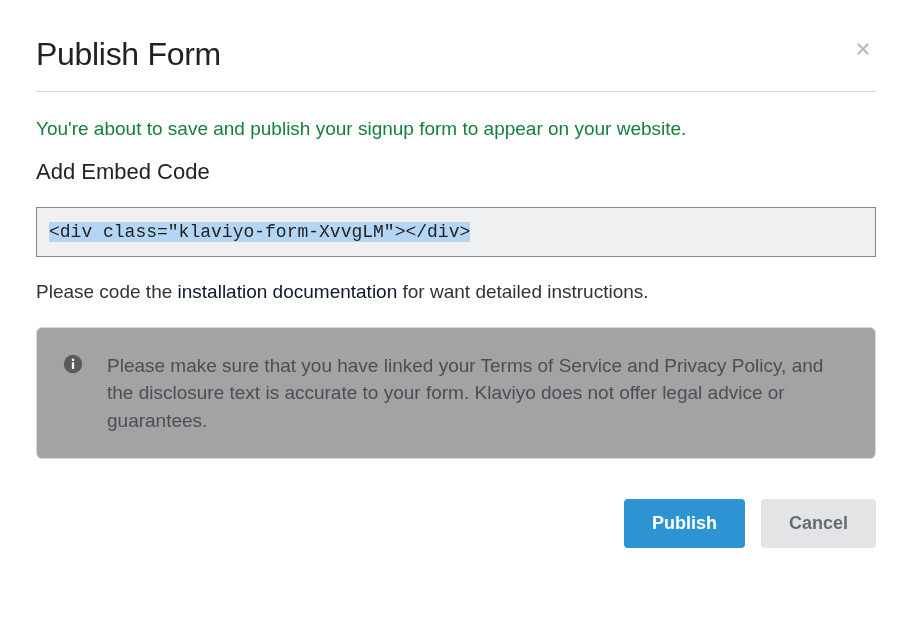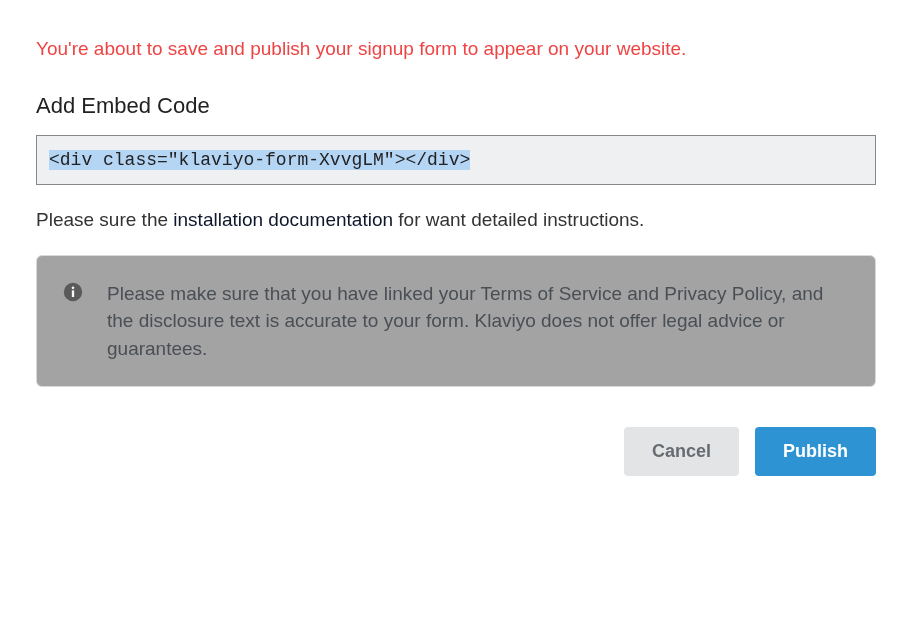--- a/index.html
+++ b/index.html
@@ -45,29 +45,29 @@
       justify-content: center;
     }
     .close-btn svg {
       width: 18px;
       height: 18px;
       stroke: #b8b8b8;
       stroke-width: 2.5;
     }
     .intro-text {
       font-size: 19px;
-      color: #ef4444;
-      margin-bottom: 30px;
+      color: #15803d;
+      margin-bottom: 16px;
       line-height: 1.4;
     }
     .section-heading {
       font-size: 22px;
       font-weight: 400;
       color: #222;
-      margin-bottom: 16px;
+      margin-bottom: 22px;
     }
     .section-desc {
       font-size: 19px;
       color: #333;
       margin-bottom: 22px;
       line-height: 1.4;
     }
     .code-box {
       border: 1px solid #888;
       background: #eef0f2;
@@ -133,42 +133,50 @@
     .btn-publish {
       background: #2e93d3;
       color: #fff;
     }
   </style>
 </head>
 <body>
 
 <div class="modal">
 
+  <div class="modal-header">
+    <h1 class="modal-title">Publish Form</h1>
+    <button class="close-btn">
+      <svg viewBox="0 0 24 24" fill="none">
+        <path d="M5 5 L19 19 M19 5 L5 19"></path>
+      </svg>
+    </button>
+  </div>
 
   <p class="intro-text">You're about to save and publish your signup form to appear on your website.</p>
 
   <h2 class="section-heading">Add Embed Code</h2>
 
   <div class="code-box">
     <code>&lt;div class="klaviyo-form-XvvgLM"&gt;&lt;/div&gt;</code>
   </div>
 
   <p class="help-text">
-    <span>Please sure the </span><a href="#">installation documentation</a><span> for want detailed instructions.</span>
+    <span>Please code the </span><a href="#">installation documentation</a><span> for want detailed instructions.</span>
   </p>
 
   <div class="info-callout">
     <div class="info-icon-wrap">
       <svg viewBox="0 0 24 24">
         <circle cx="12" cy="12" r="11"></circle>
         <rect x="10.6" y="10" width="2.8" height="8" fill="#f6f7f8"></rect>
         <circle cx="12" cy="7" r="1.6" fill="#f6f7f8"></circle>
       </svg>
     </div>
     <div class="info-text">Please make sure that you have linked your Terms of Service and Privacy Policy, and the disclosure text is accurate to your form. Klaviyo does not offer legal advice or guarantees.</div>
   </div>
 
   <div class="button-row">
+    <button class="btn btn-publish">Publish</button>
     <button class="btn btn-cancel">Cancel</button>
-    <button class="btn btn-publish">Publish</button>
   </div>
 
 </div>
 
 </body></html>

